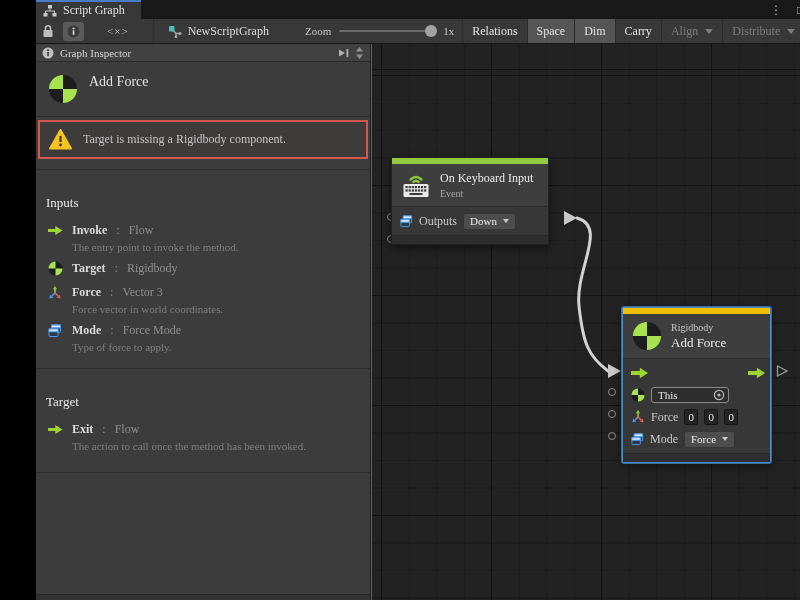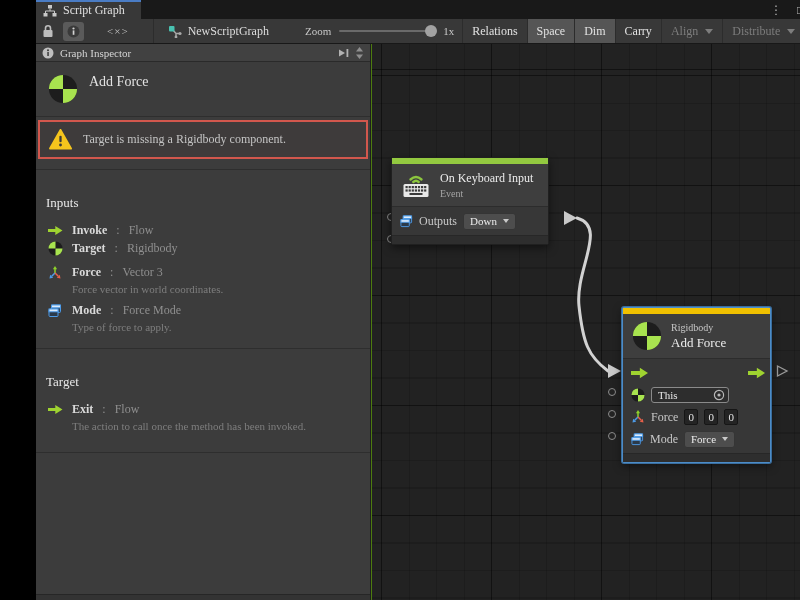--- a/index.html
+++ b/index.html
@@ -249,20 +249,21 @@
       <div class="io-header">Inputs</div>
 
       <div class="io-row">
         <span class="io-icon">
             <span class="flow-arrow" style="width:15px;height:10px;"></span>
           </span>
         <span class="io-name">Invoke</span>
           <span class="io-sep">:</span>
           <span class="io-type">Flow</span>
       </div>
+      <div class="io-desc">The entry point to invoke the method.</div>
 
       <div class="io-row">
         <span class="io-icon">
           <svg width="15" height="15" viewBox="0 0 32 32">
               <circle cx="16" cy="16" r="15" fill="#1D1D1D"></circle>
               <path d="M16 16 L16 1 A15 15 0 0 0 1 16 Z" fill="#A8E34F"></path>
               <path d="M16 16 L31 16 A15 15 0 0 1 16 31 Z" fill="#A8E34F"></path>
             </svg>
         </span>
         <span class="io-name">Target</span>

